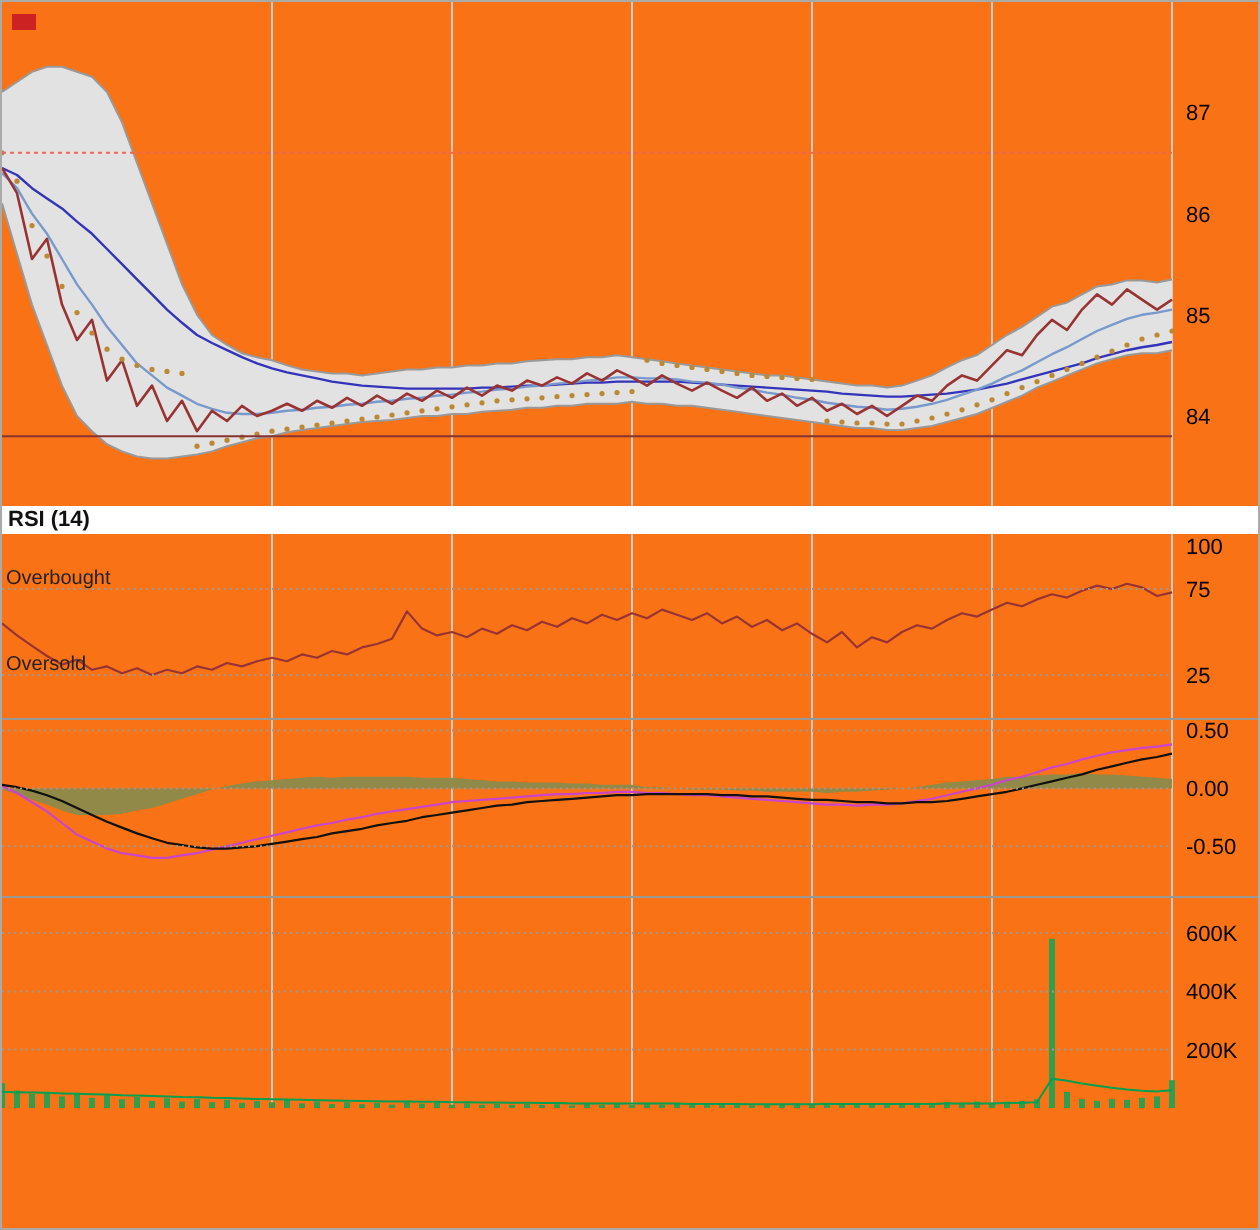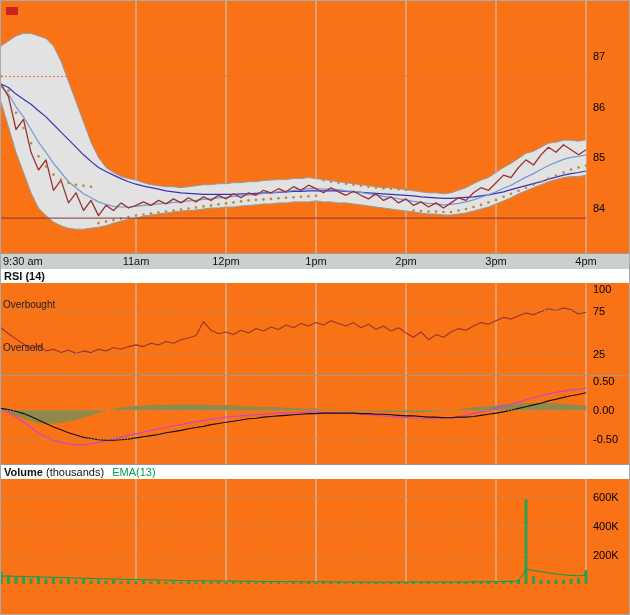--- a/index.html
+++ b/index.html
@@ -119,29 +119,20 @@
         <circle cx="585.0" cy="164.5" r="1.3" fill="#bb8833"></circle>
         <line x1="0" y1="75.4" x2="585" y2="75.4" stroke="#ee6655" stroke-width="1" stroke-dasharray="2,2"></line>
         <line x1="0" y1="217.1" x2="585" y2="217.1" stroke="#883333" stroke-width="1" stroke-dasharray="none"></line>
         <text x="592" y="59.2" font-size="11" fill="#000000">87</text>
         <text x="592" y="109.8" font-size="11" fill="#000000">86</text>
         <text x="592" y="160.4" font-size="11" fill="#000000">85</text>
         <text x="592" y="211.0" font-size="11" fill="#000000">84</text>
       </svg>
   </div>
 
-  <div class="xaxis">
-    <span style="left:2px">9:30 am</span>
-    <span class="c" style="left:135px">11am</span>
-    <span class="c" style="left:225px">12pm</span>
-    <span class="c" style="left:315px">1pm</span>
-    <span class="c" style="left:405px">2pm</span>
-    <span class="c" style="left:495px">3pm</span>
-    <span class="c" style="left:585px">4pm</span>
-  </div>
 
 
   <div class="legend">
     <span class="bold">RSI (14)</span>
   </div>
   <svg class="panel" width="630" height="92">
       <line x1="135.0" y1="0" x2="135.0" y2="92" stroke="#cccccc" stroke-width="1"></line>
       <line x1="225.0" y1="0" x2="225.0" y2="92" stroke="#cccccc" stroke-width="1"></line>
       <line x1="315.0" y1="0" x2="315.0" y2="92" stroke="#cccccc" stroke-width="1"></line>
       <line x1="405.0" y1="0" x2="405.0" y2="92" stroke="#cccccc" stroke-width="1"></line>
@@ -168,24 +159,20 @@
       <polyline points="0.0,33.0 7.5,36.5 15.0,41.1 22.5,45.7 30.0,51.5 37.5,57.3 45.0,60.8 52.5,64.3 60.0,66.6 67.5,67.7 75.0,68.9 82.5,68.9 90.0,67.7 97.5,66.6 105.0,64.8 112.5,63.1 120.0,61.4 127.5,59.6 135.0,57.9 142.5,56.2 150.0,54.4 157.5,52.7 165.0,51.5 172.5,49.8 180.0,48.6 187.5,46.9 195.0,45.7 202.5,44.6 210.0,43.4 217.5,42.3 225.0,41.1 232.5,40.5 240.0,39.9 247.5,39.4 255.0,38.8 262.5,38.2 270.0,37.6 277.5,37.1 285.0,37.1 292.5,36.5 300.0,36.5 307.5,35.9 315.0,35.9 322.5,36.5 330.0,36.5 337.5,37.1 345.0,37.6 352.5,37.6 360.0,38.2 367.5,38.8 375.0,39.4 382.5,39.9 390.0,40.5 397.5,41.1 405.0,41.7 412.5,42.3 420.0,42.3 427.5,42.8 435.0,42.3 442.5,42.3 450.0,41.7 457.5,40.5 465.0,39.4 472.5,37.6 480.0,35.9 487.5,34.2 495.0,32.4 502.5,30.1 510.0,28.4 517.5,26.1 525.0,23.7 532.5,22.0 540.0,19.7 547.5,17.9 555.0,16.2 562.5,15.1 570.0,13.9 577.5,13.3 585.0,12.2" fill="none" stroke="#cc44cc" stroke-width="1.1" stroke-linejoin="round"></polyline>
       <polyline points="0.0,32.4 7.5,33.6 15.0,35.3 22.5,37.6 30.0,40.5 37.5,44.0 45.0,47.5 52.5,50.9 60.0,53.8 67.5,56.7 75.0,59.1 82.5,61.4 90.0,62.5 97.5,63.7 105.0,64.3 112.5,64.3 120.0,63.7 127.5,63.1 135.0,61.9 142.5,60.8 150.0,59.6 157.5,58.5 165.0,56.7 172.5,55.6 180.0,54.4 187.5,52.7 195.0,51.5 202.5,50.4 210.0,48.6 217.5,47.5 225.0,46.3 232.5,45.2 240.0,44.0 247.5,42.8 255.0,42.3 262.5,41.1 270.0,40.5 277.5,39.9 285.0,39.4 292.5,38.8 300.0,38.2 307.5,37.6 315.0,37.6 322.5,37.1 330.0,37.1 337.5,37.1 345.0,37.1 352.5,37.1 360.0,37.6 367.5,37.6 375.0,38.2 382.5,38.2 390.0,38.8 397.5,39.4 405.0,39.9 412.5,39.9 420.0,40.5 427.5,41.1 435.0,41.1 442.5,41.7 450.0,41.7 457.5,41.1 465.0,41.1 472.5,40.5 480.0,39.4 487.5,38.2 495.0,37.1 502.5,35.9 510.0,34.2 517.5,32.4 525.0,30.7 532.5,28.9 540.0,27.2 547.5,24.9 555.0,23.2 562.5,21.4 570.0,19.7 577.5,18.5 585.0,16.8" fill="none" stroke="#111111" stroke-width="1.1" stroke-linejoin="round"></polyline>
       <line x1="0" y1="5.2" x2="585" y2="5.2" stroke="#999999" stroke-width="1" stroke-dasharray="1,2"></line>
       <line x1="0" y1="34.2" x2="585" y2="34.2" stroke="#999999" stroke-width="1" stroke-dasharray="1,2"></line>
       <line x1="0" y1="63.1" x2="585" y2="63.1" stroke="#999999" stroke-width="1" stroke-dasharray="1,2"></line>
       <text x="592" y="9.2" font-size="11" fill="#000000">0.50</text>
       <text x="592" y="38.2" font-size="11" fill="#000000">0.00</text>
       <text x="592" y="67.1" font-size="11" fill="#000000">-0.50</text>
     </svg>
 
-  <div class="legend">
-    <span class="bold nosp">Volume</span><span> (thousands)</span>
-    <span style="color: rgb(0, 160, 80);">EMA(13)</span>
-  </div>
   <svg width="630" height="105">
       <line x1="135.0" y1="0" x2="135.0" y2="105" stroke="#cccccc" stroke-width="1"></line>
       <line x1="225.0" y1="0" x2="225.0" y2="105" stroke="#cccccc" stroke-width="1"></line>
       <line x1="315.0" y1="0" x2="315.0" y2="105" stroke="#cccccc" stroke-width="1"></line>
       <line x1="405.0" y1="0" x2="405.0" y2="105" stroke="#cccccc" stroke-width="1"></line>
       <line x1="495.0" y1="0" x2="495.0" y2="105" stroke="#cccccc" stroke-width="1"></line>
       <line x1="585.0" y1="0" x2="585.0" y2="105" stroke="#cccccc" stroke-width="1"></line>
       <rect x="-1.5" y="92.6" width="3" height="12.4" fill="#2f9e4e"></rect>
       <rect x="6.0" y="96.3" width="3" height="8.8" fill="#2f9e4e"></rect>
       <rect x="13.5" y="98.0" width="3" height="7.0" fill="#2f9e4e"></rect>

